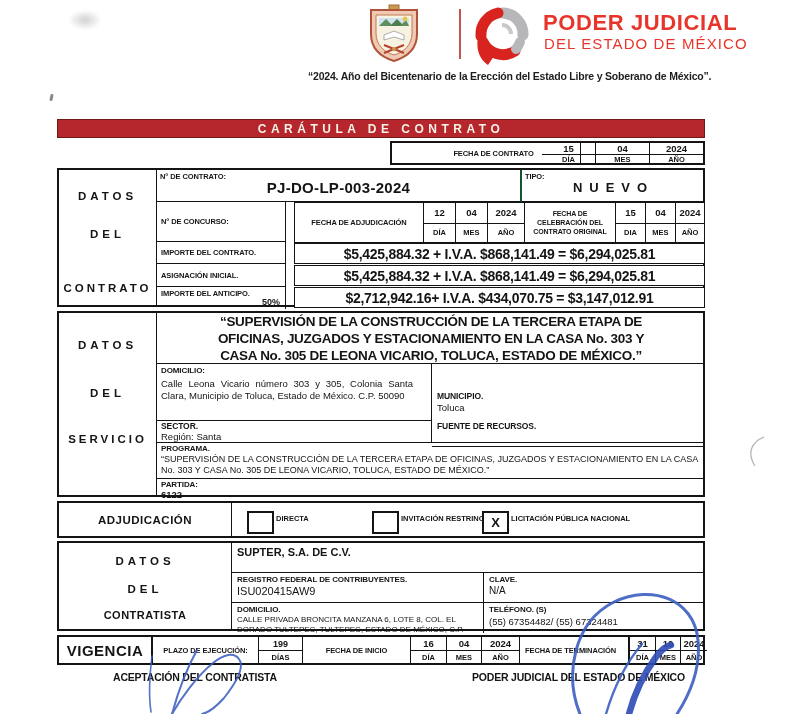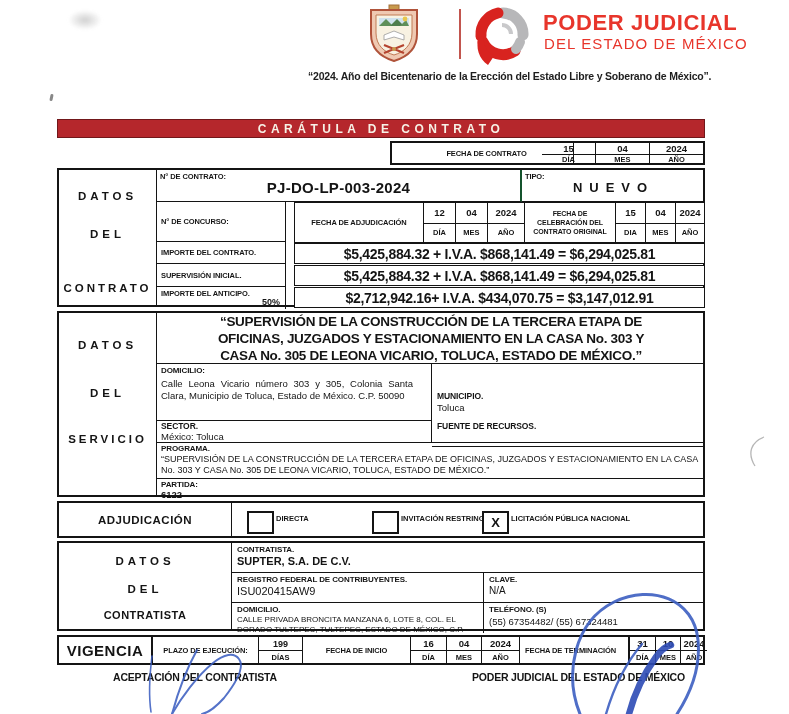--- a/index.html
+++ b/index.html
@@ -59,21 +59,21 @@
 <div class="abs" style="left:308px;top:70px;width:420px;font-size:10.5px;font-weight:700;color:#1d1d1d;letter-spacing:-0.2px;">“2024. Año del Bicentenario de la Erección del Estado Libre y Soberano de México”.</div>
 
 <div class="abs" style="left:68px;top:10px;width:34px;height:20px;background:radial-gradient(ellipse at center,rgba(120,120,120,.35),rgba(120,120,120,0) 70%);filter:blur(1.5px);"></div>
 <div class="abs" style="left:50px;top:94px;width:3px;height:7px;background:#555;border-radius:2px;transform:rotate(12deg);opacity:.7;"></div>
 
 <div class="abs redbar ctr" style="left:57px;top:119px;width:648px;height:19px;">
   <span style="font-size:12px;font-weight:700;letter-spacing:4.5px;">CARÁTULA DE CONTRATO</span>
 </div>
 
 <div class="cell" style="left:390px;top:141px;width:315px;height:24px;border-width:2px;">
-  <div class="abs ctr" style="left:8px;top:0;width:174px;height:100%;border-right:1px solid #141414;">
+  <div class="abs ctr" style="left:15px;top:0;width:174px;height:100%;border-right:1px solid #141414;">
     <span class="fl">FECHA DE CONTRATO</span>
   </div>
   <div class="abs" style="left:150px;top:0;width:54px;height:100%;border-right:1px solid #141414;display:flex;flex-direction:column;">
     <div class="dval" style="border-bottom:1px solid #141414;">15</div>
     <div class="dunit">DÍA</div>
   </div>
   <div class="abs" style="left:204px;top:0;width:54px;height:100%;border-right:1px solid #141414;display:flex;flex-direction:column;">
     <div class="dval" style="border-bottom:1px solid #141414;">04</div>
     <div class="dunit">MES</div>
   </div>
@@ -137,21 +137,21 @@
   </div>
   <div class="dcol" style="left:616px;top:32px;width:30px;height:41px;">
     <div class="dval">2024</div>
     <div class="dunit">AÑO</div>
   </div>
 
   <div class="abs" style="left:98px;top:72px;width:129px;height:22px;border-right:1px solid #141414;border-bottom:1px solid #141414;display:flex;align-items:center;">
     <span class="fl" style="padding-left:4px;">IMPORTE DEL CONTRATO.</span>
   </div>
   <div class="abs" style="left:98px;top:94px;width:129px;height:23px;border-right:1px solid #141414;border-bottom:1px solid #141414;display:flex;align-items:center;">
-    <span class="fl" style="padding-left:4px;">SUPERVISIÓN INICIAL.</span>
+    <span class="fl" style="padding-left:4px;">ASIGNACIÓN INICIAL.</span>
   </div>
   <div class="abs" style="left:98px;top:117px;width:129px;height:22px;border-right:1px solid #141414;">
     <span class="fl abs" style="left:4px;top:2px;">IMPORTE DEL ANTICIPO.</span>
     <span class="abs" style="right:5px;top:10px;font-size:9px;font-weight:700;">50%</span>
   </div>
 
   <div class="dcol ctr" style="left:235px;top:73px;width:411px;height:21px;flex-direction:row;">
     <span class="money">$5,425,884.32 + I.V.A. $868,141.49 = $6,294,025.81</span>
   </div>
   <div class="dcol ctr" style="left:235px;top:95px;width:411px;height:21px;flex-direction:row;">
@@ -178,21 +178,21 @@
     <div class="fl" style="font-size:8px;">DOMICILIO:</div>
     <div style="font-size:9.5px;line-height:12px;width:252px;text-align:justify;margin-top:3px;">Calle Leona Vicario número 303 y 305, Colonia Santa Clara, Municipio de Toluca, Estado de México. C.P. 50090</div>
   </div>
   <div class="abs" style="left:373px;top:51px;width:273px;height:57px;border-bottom:1px solid #141414;padding:2px 5px;margin-top:26px;">
     <div class="fl" style="font-size:8.5px;">MUNICIPIO.</div>
     <div style="font-size:9.5px;margin-top:1px;">Toluca</div>
   </div>
 
   <div class="abs" style="left:98px;top:108px;width:275px;height:22px;border-right:1px solid #141414;border-bottom:1px solid #141414;padding:1px 4px;">
     <div class="fl" style="font-size:8.5px;">SECTOR.</div>
-    <div style="font-size:9.5px;">México: Toluca</div>
+    <div style="font-size:9.5px;">Región: Santa</div>
   </div>
   <div class="abs" style="left:373px;top:108px;width:273px;height:22px;border-bottom:1px solid #141414;padding:1px 5px;">
     <div class="fl" style="font-size:8.5px;">FUENTE DE RECURSOS.</div>
   </div>
 
   <div class="abs" style="left:98px;top:130px;width:548px;height:36px;border-bottom:1px solid #141414;padding:1px 4px;">
     <div class="fl" style="font-size:8px;">PROGRAMA.</div>
     <div style="font-size:9px;line-height:11px;margin-top:1px;">“SUPERVISIÓN DE LA CONSTRUCCIÓN DE LA TERCERA ETAPA DE OFICINAS, JUZGADOS Y ESTACIONAMIENTO EN LA CASA No. 303 Y CASA No. 305 DE LEONA VICARIO, TOLUCA, ESTADO DE MÉXICO.”</div>
   </div>
 
@@ -225,21 +225,20 @@
 
 <div class="cell" style="left:57px;top:541px;width:648px;height:90px;border-width:2px;">
 
   <div class="abs" style="left:0;top:0;width:173px;height:100%;border-right:1px solid #141414;">
     <span class="seclbl" style="top:12px;">DATOS</span>
     <span class="seclbl" style="top:40px;">DEL</span>
     <span class="seclbl" style="top:66px;letter-spacing:0.5px;font-size:11px;">CONTRATISTA</span>
   </div>
 
   <div class="abs" style="left:173px;top:0;width:473px;height:30px;border-bottom:1px solid #141414;padding:2px 5px;">
-    <div class="fl" style="font-size:8px;">CONTRATISTA.</div>
     <div style="font-size:11px;font-weight:700;margin-top:1px;">SUPTER, S.A. DE C.V.</div>
   </div>
 
   <div class="abs" style="left:173px;top:30px;width:252px;height:30px;border-bottom:1px solid #141414;border-right:1px solid #141414;padding:2px 5px;">
     <div class="fl" style="font-size:8px;">REGISTRO FEDERAL DE CONTRIBUYENTES.</div>
     <div style="font-size:11px;margin-top:1px;">ISU020415AW9</div>
   </div>
   <div class="abs" style="left:425px;top:30px;width:221px;height:30px;border-bottom:1px solid #141414;padding:2px 5px;">
     <div class="fl" style="font-size:8px;">CLAVE.</div>
     <div style="font-size:10px;margin-top:1px;">N/A</div>

